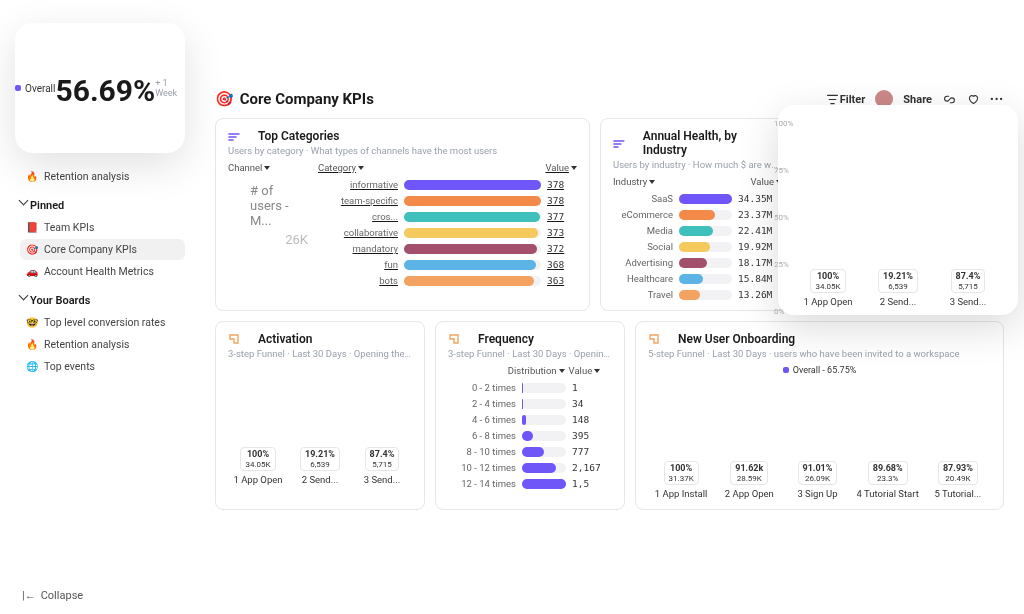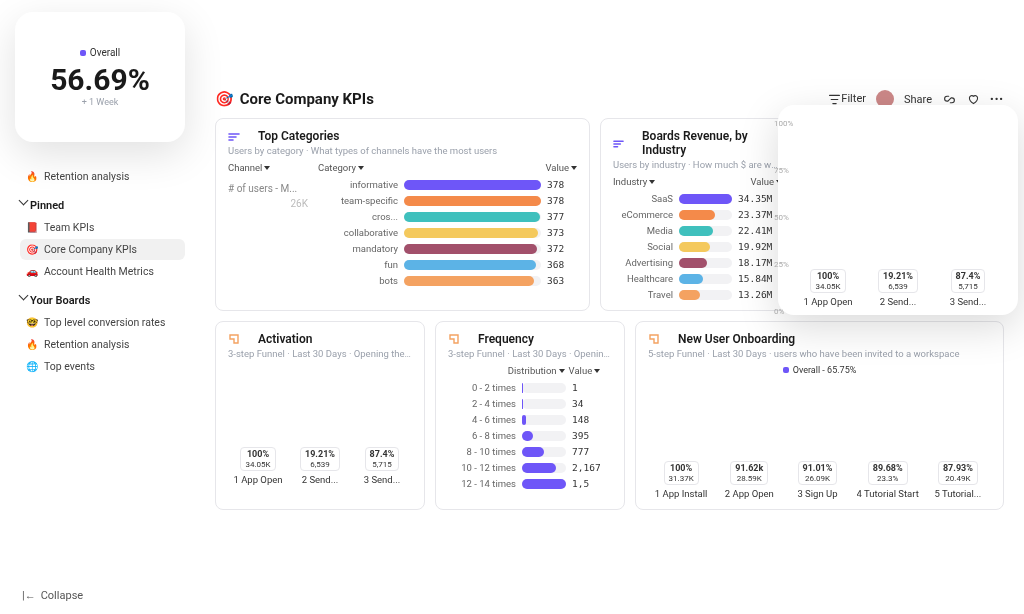--- a/index.html
+++ b/index.html
@@ -3,23 +3,23 @@
 <meta charset="utf-8">
 <style>
   * { box-sizing: border-box; margin: 0; padding: 0; }
   body { font-family: -apple-system, BlinkMacSystemFont, "Segoe UI", Roboto, sans-serif; background: #fff; width: 1024px; height: 614px; overflow: hidden; font-size: 11px; color: #1a1a1a; position: relative; }
 
   .sidebar { position: absolute; left: 0; top: 0; bottom: 0; width: 195px; padding: 15px 10px 10px 20px; }
   .main    { position: absolute; left: 195px; top: 0; right: 0; bottom: 0; padding: 10px 20px; }
 
   
   .float-card {
-    position:absolute; left:15px; top:12px; width:170px; height:130px;
+    position:absolute; left:15px; top:23px; width:170px; height:130px;
     background:#fff; border-radius:18px; box-shadow: 0 12px 40px rgba(0,0,0,.12);
-    display:flex; flex-direction:column; align-items:center; justify-content:center;
+    display:flex; flex-direction:row; align-items:center; justify-content:center;
     z-index: 20;
   }
   .fc-legend { font-size:10px; color:#333; display:flex; align-items:center; gap:4px; }
   .fc-dot { width:6px; height:6px; border-radius:2px; background:#6e56f8; }
   .fc-big { font-size:30px; font-weight:700; margin-top:4px; }
   .fc-sub { font-size:9px; color:#9aa0ab; }
 
   
   .sb-gap { height: 150px; } 
   .sb-sec { font-size:11px; font-weight:600; margin:12px 0 5px; color:#1a1a1a; display:flex; align-items:flex-start; gap:3px;}
@@ -28,21 +28,21 @@
   .sb-item.active { background:#f1f1f1; }
   .sb-emoji { font-size:10px; width:13px; }
   .collapse { position:absolute; bottom:12px; left:22px; font-size:11px; color:#555; display:flex; align-items:center; gap:5px; cursor:pointer;}
 
   
   .hdr { display:flex; align-items:center; justify-content:space-between; padding:80px 0 10px; }
   .hdr-title { font-size:15px; font-weight:700; display:flex; align-items:center; gap:6px;}
   .hdr-actions { display:flex; align-items:center; gap:10px; font-size:11px; color:#333;}
   .hdr-ic { width:14px; height:14px; display:inline-flex; align-items:center; justify-content:center;}
   .avatar { width:18px; height:18px; border-radius:50%; background:#c88; }
-  .hdr-btn{ display:flex; align-items:flex-start; gap:0; cursor:pointer;}
+  .hdr-btn{ display:flex; align-items:center; gap:0; cursor:pointer;font-weight:bold;}
 
   
   .grid { display:grid; grid-template-columns: 375px 195px 1fr; gap:10px; }
   .card { border:1px solid #e6e6ea; border-radius:8px; padding:10px 12px; background:#fff; }
   .card-title { font-size:12px; font-weight:600; display:flex; align-items:center; gap:18px;}
   .card-sub { font-size:9.5px; color:#9aa0ab; margin:2px 0 6px; white-space:nowrap; overflow:hidden; text-overflow:ellipsis;}
   .c-icon { width:12px; height:12px; }
 
   
   .thead { display:flex; font-size:9.5px; color:#555; gap:4px; margin-bottom:6px;}
@@ -50,21 +50,21 @@
   .tri { width:0;height:0;border-left:3px solid transparent;border-right:3px solid transparent;border-top:4px solid #333;}
   .barlist { display:flex; flex-direction:column; gap:5px; font-size:9.5px; }
   .barrow { display:flex; align-items:center; gap:6px; }
   .brow-lab { width:80px; text-align:right; color:#666; font-size:9.5px; white-space:nowrap; overflow:hidden; text-overflow:ellipsis;}
   .brow-track{ flex:1; height:10px; border-radius:5px; position:relative; background:#f2f2f4; }
   .brow-fill { position:absolute; left:0; top:0; bottom:0; border-radius:5px; }
   .brow-val { width:44px; text-align:left; color:#333; font-family:ui-monospace,monospace; font-size:9.5px;}
 
   
   .tc-left { display:flex; flex-direction:column; gap:4px; }
-  .tc-left-box{ font-size:10px; color:#888; border-radius:4px; }
+  .tc-left-box{ font-size:13px; color:#888; border-radius:4px;margin-left:22px; }
 
   
   .vchart { display:flex; align-items:flex-end; gap:10px; height:140px; padding:0 4px; position:relative;}
   .vchart.small { height:120px; }
   .vcol { flex:1; display:flex; flex-direction:column; align-items:center; gap:3px; }
   .vbar-wrap{ width:100%; display:flex; flex-direction:column; align-items:center; justify-content:flex-end; height:100%; gap:0;}
   .vbar-ghost{ width:100%; background:#ece8ff; border-radius:3px 3px 0 0; }
   .vbar { width:100%; background:#6e56f8; border-radius:3px 3px 0 0; }
   .vbar-tip { background:#fff; border:1px solid #e6e6ea; border-radius:4px; padding:1px 4px; font-size:8px; text-align:center; line-height:1.15; color:#333; white-space:nowrap; position:relative; z-index:2;}
   .vbar-tip b{ font-size:9px; display:block;}
@@ -190,21 +190,21 @@
         <div class="tc-left" style="width:80px;">
           <div class="thead">
               <span class="lab">
                 <span>Channel</span>
                 <span class="tri"></span>
               </span>
             </div>
           <div class="tc-left-box"># of users - M...</div>
           <div class="tc-left-box" style="color:#bbb;text-align:right;">26K</div>
         </div>
-        <div style="flex:1;">
+        <div style="flex:1;text-decoration:underline;">
           <div class="thead" style="justify-content:space-between;">
             <span class="lab">
                 <span>Category</span>
                 <span class="tri"></span>
               </span>
             <span class="lab">
                 <span>Value</span>
                 <span class="tri"></span>
               </span>
           </div>
@@ -261,21 +261,21 @@
             </div>
         </div>
       </div>
     </div>
 
     <div class="card">
       <div class="card-title">
         <svg class="c-icon" viewBox="0 0 12 12">
             <path d="M1 4h10M1 7h7M1 10h4" stroke="#6e56f8" stroke-width="1.6" stroke-linecap="round"></path>
           </svg>
-        <span>Boards Revenue, by Industry</span>
+        <span>Annual Health, by Industry</span>
       </div>
       <div class="card-sub">Users by industry · How much $ are we colle...</div>
       <div class="thead" style="justify-content:space-between;">
         <span class="lab">
             <span>Industry</span>
             <span class="tri"></span>
           </span>
         <span class="lab">
             <span>Value</span>
             <span class="tri"></span>

